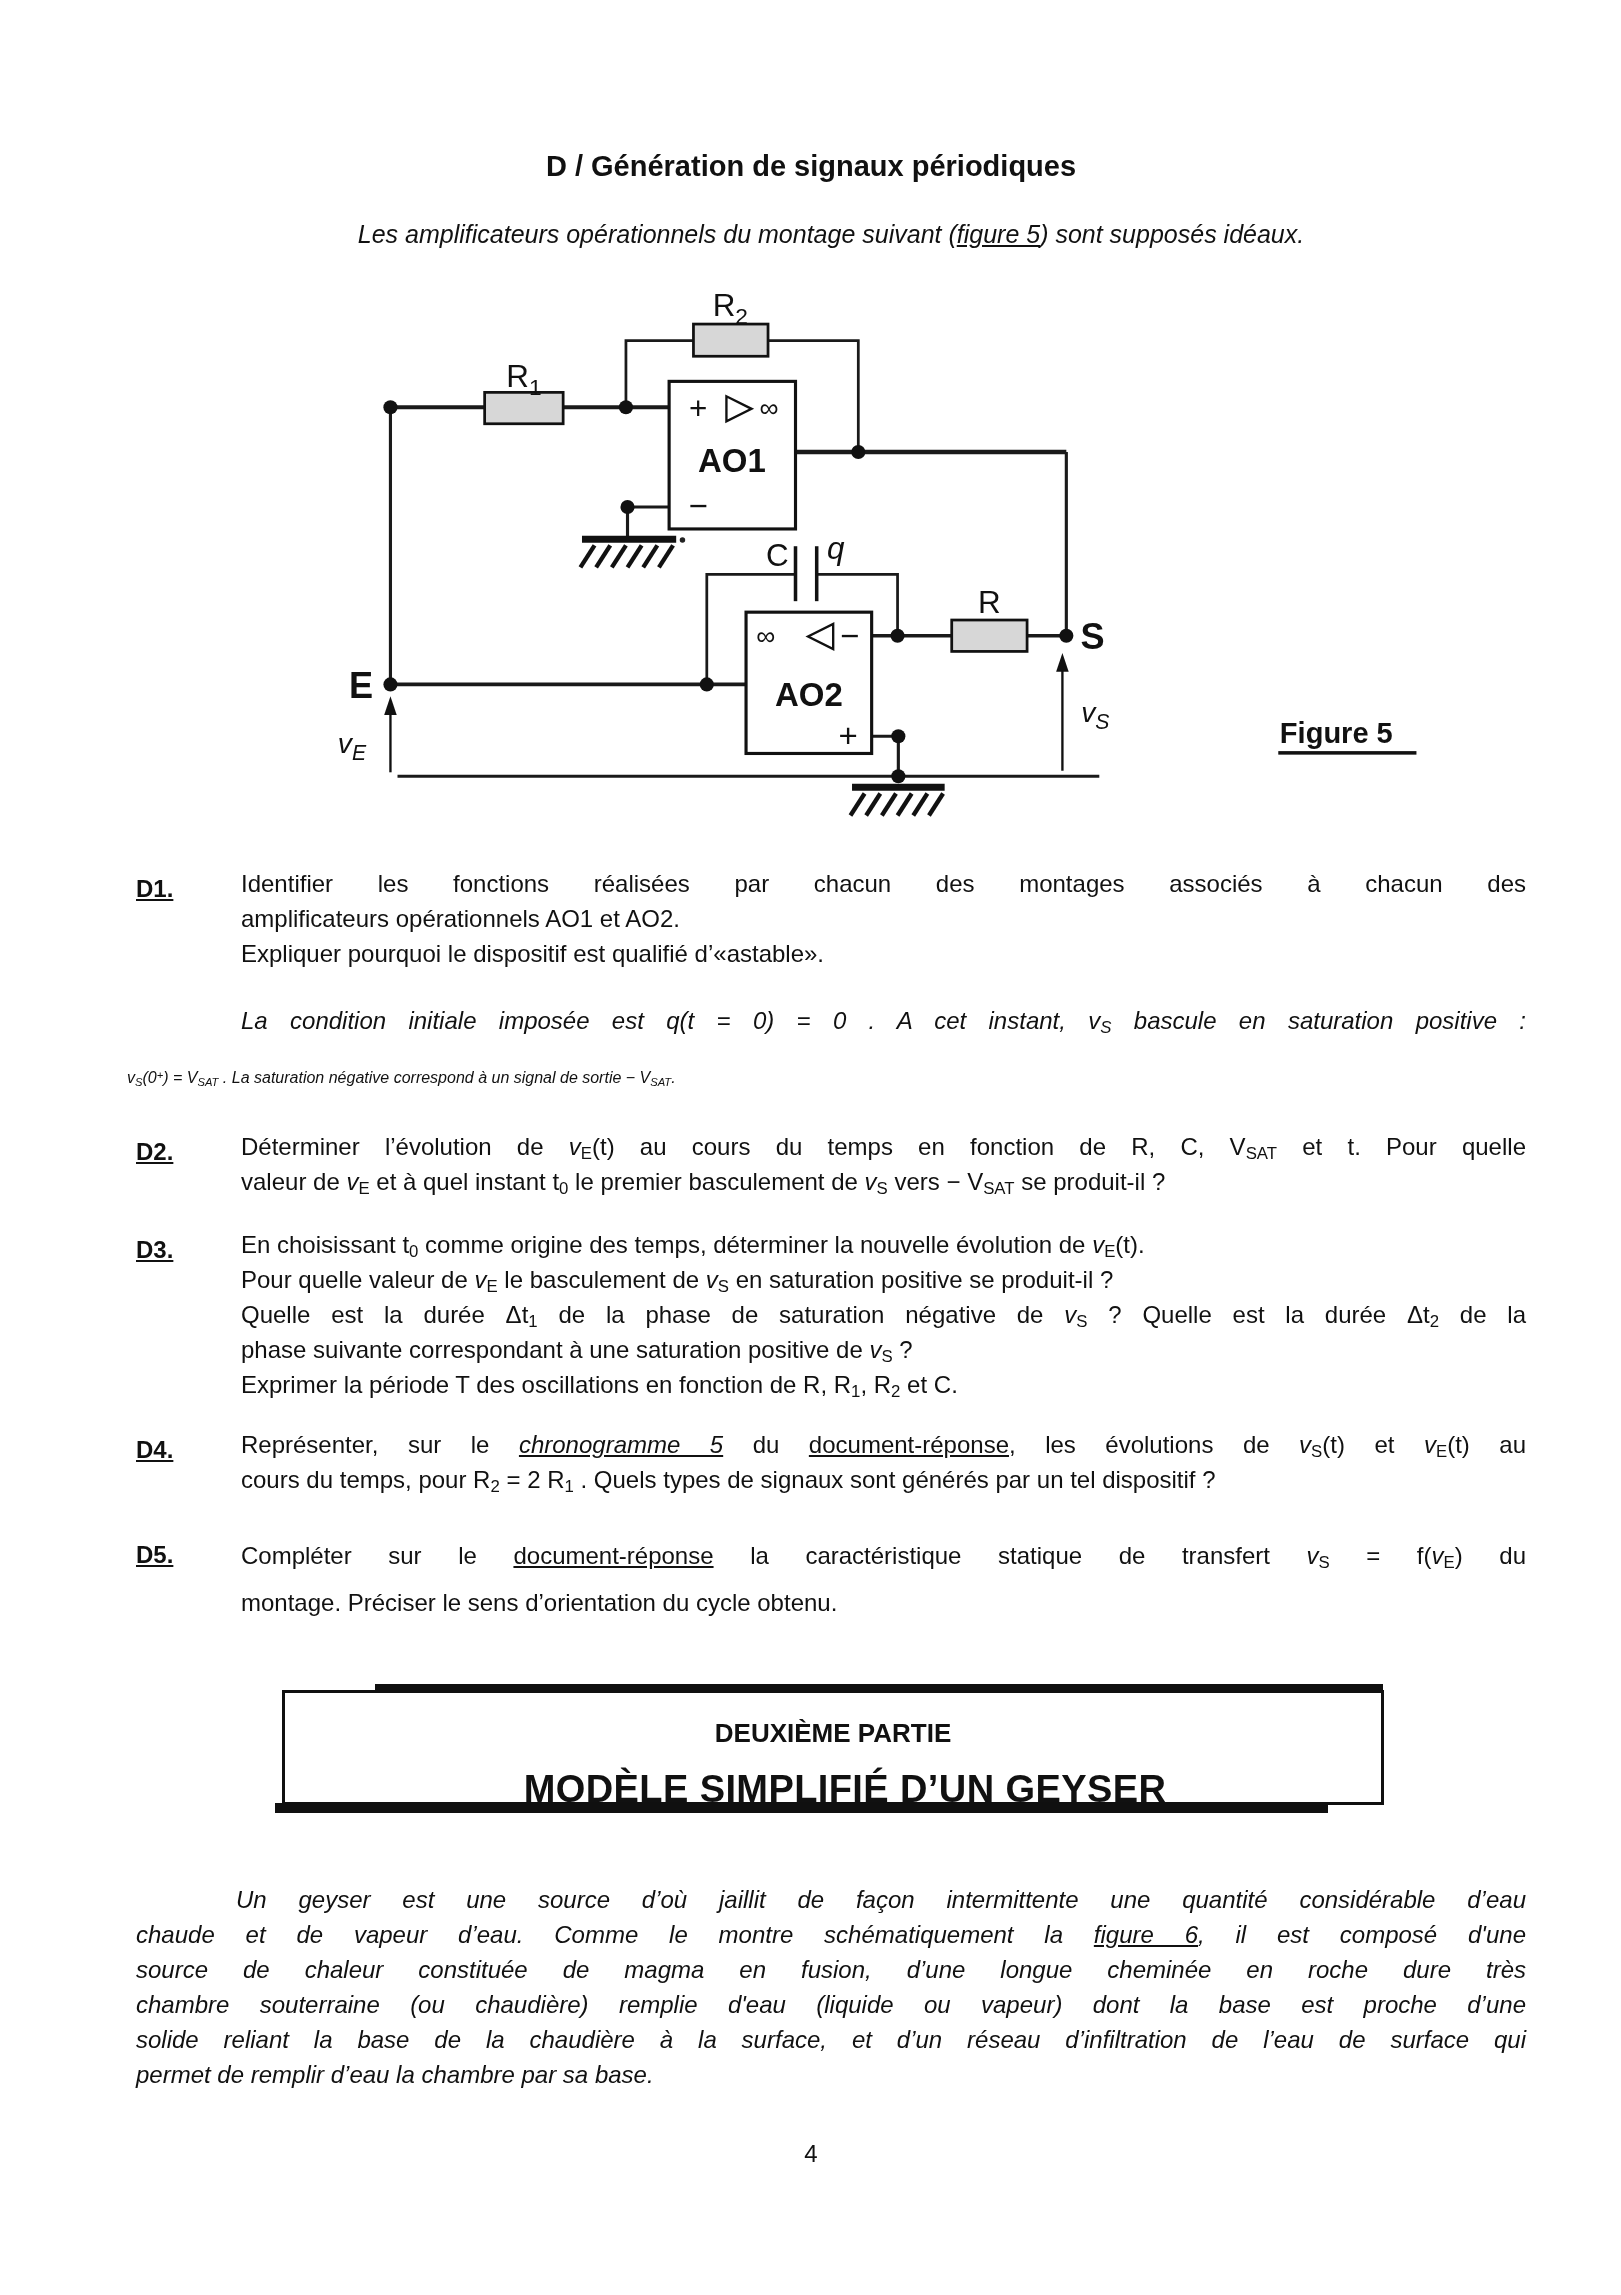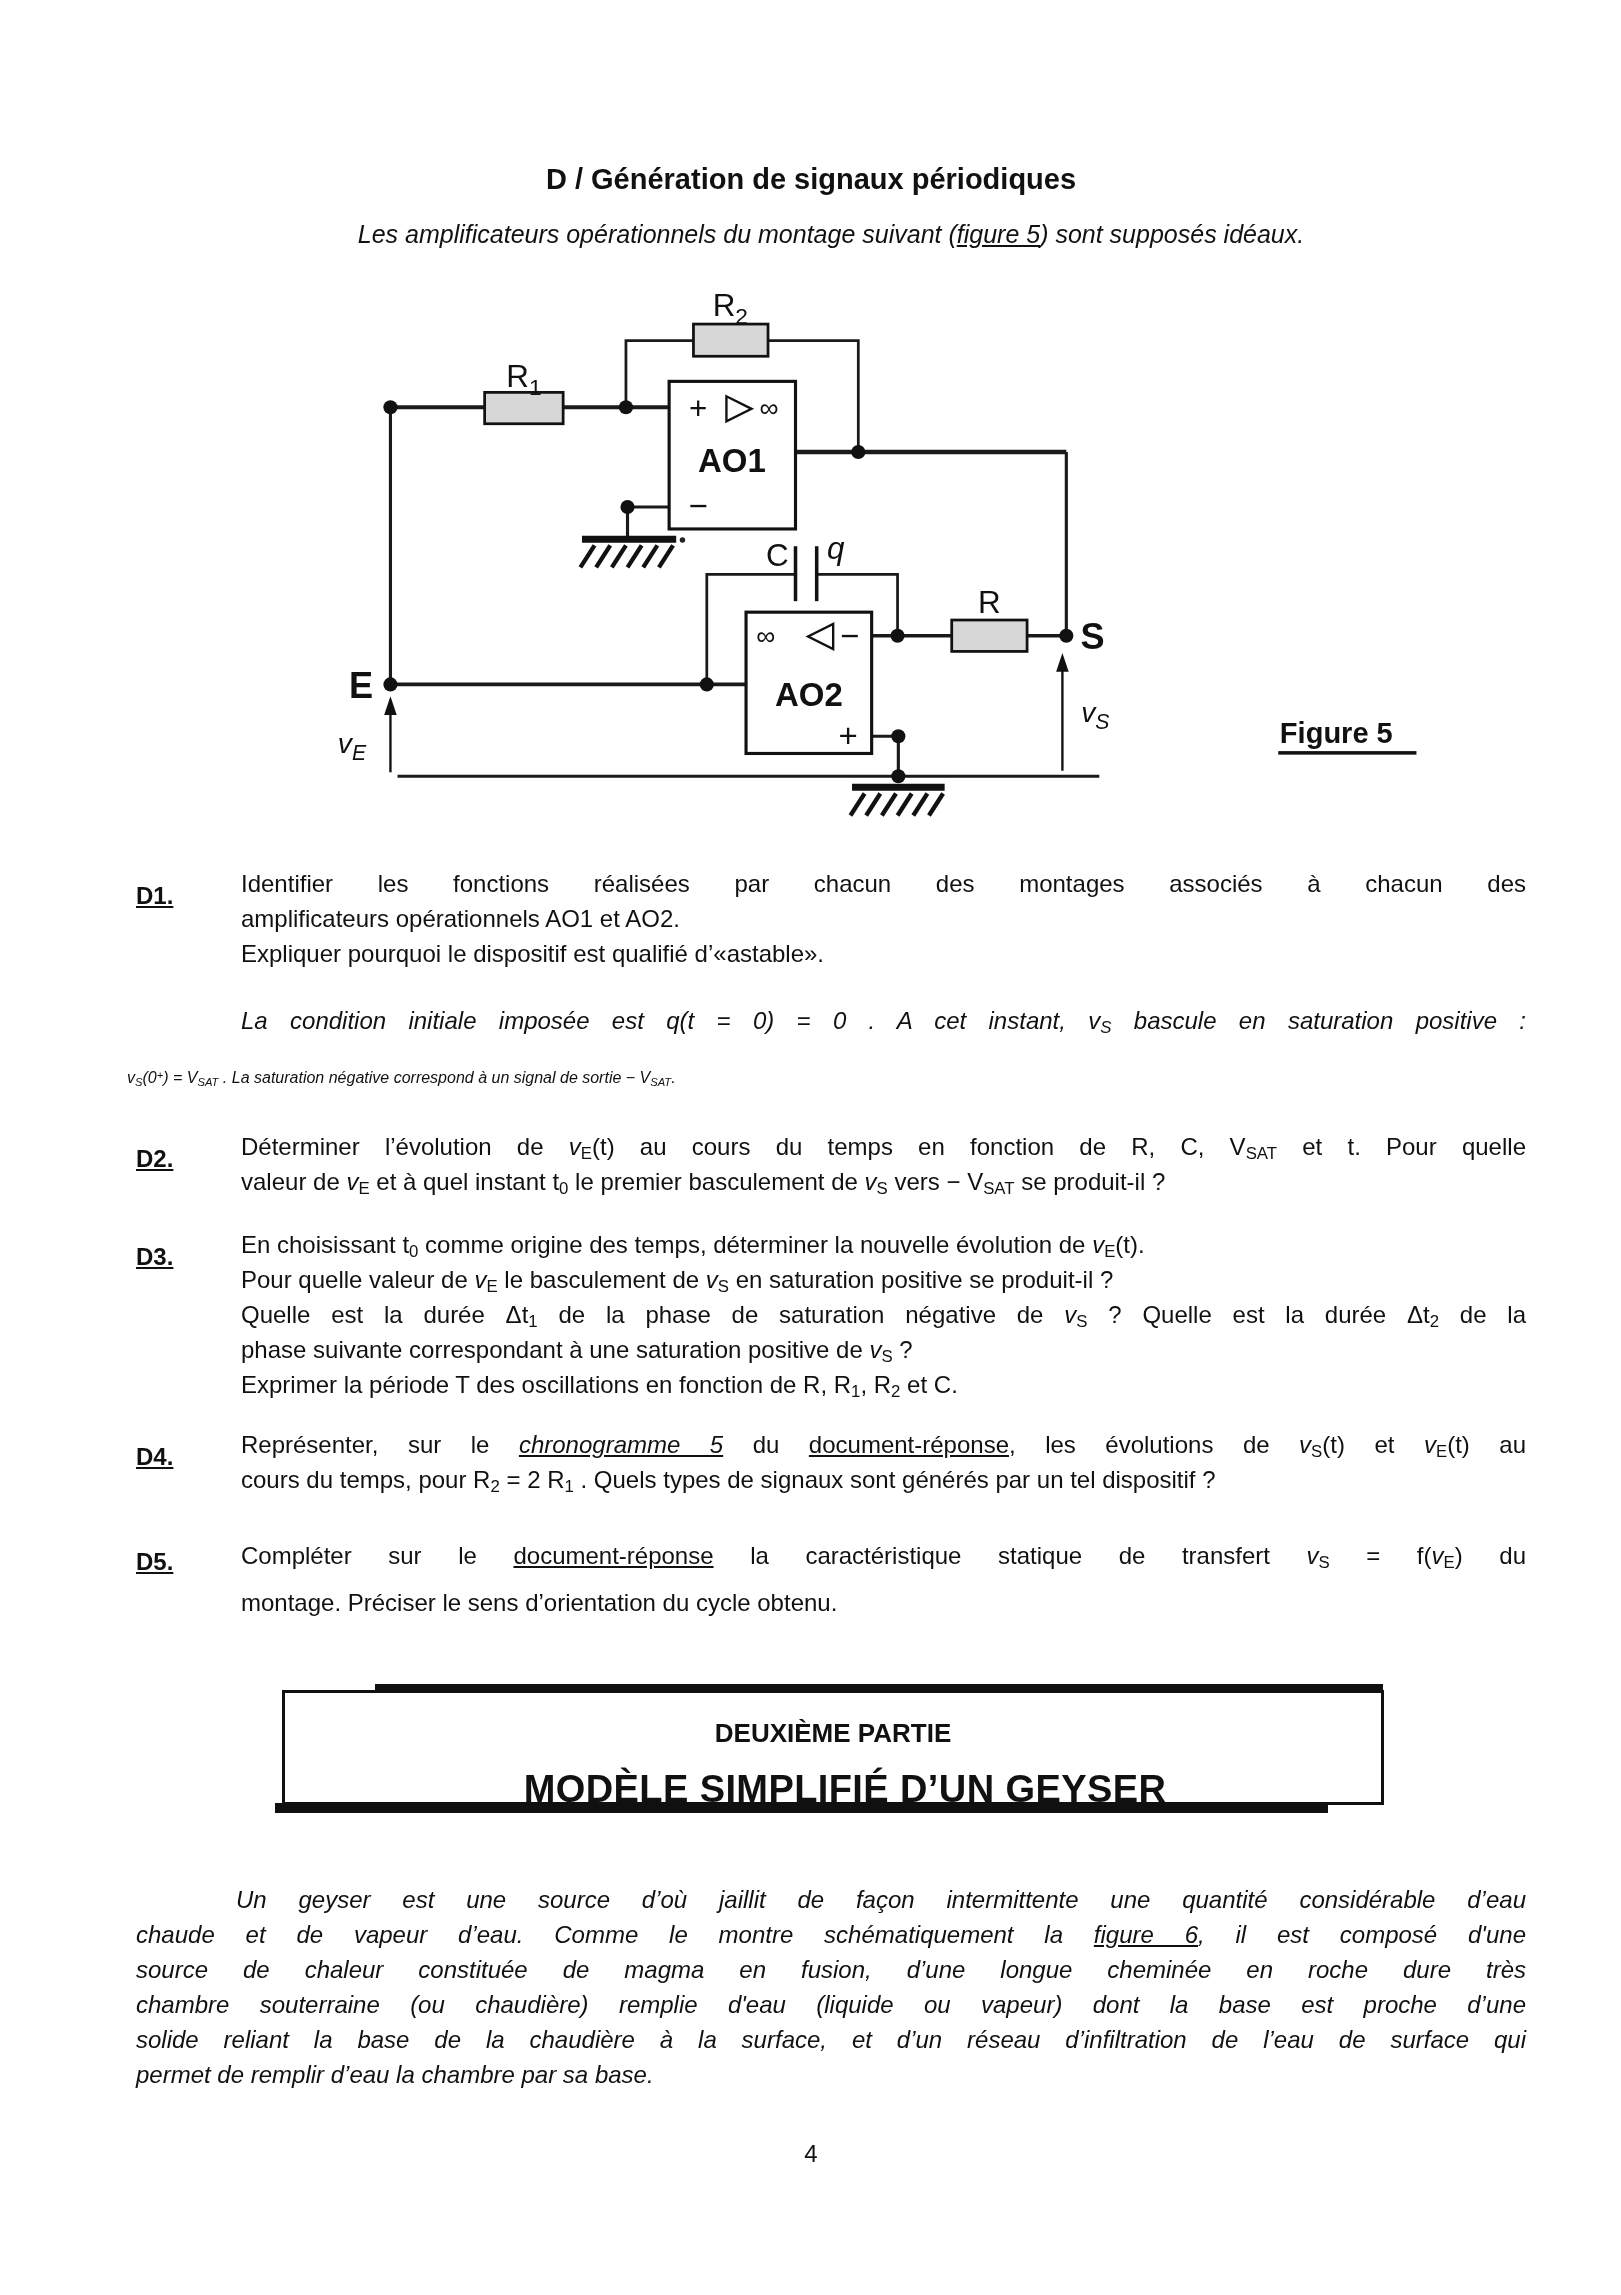--- a/index.html
+++ b/index.html
@@ -1,22 +1,22 @@
 <!DOCTYPE html>
 <html style="font-size:12.6px"><head>
 <meta charset="utf-8">
 <style>
   html,body{margin:0;padding:0;background:#ffffff;}
   body{width:1622px;height:2295px;position:relative;font-family:"Liberation Sans",sans-serif;color:#111;}
   .abs{position:absolute;}
-  .title{top:149px;left:0;width:1622px;text-align:center;font-weight:bold;font-size:29px;line-height:35px;margin-top:13px;}
+  .title{top:149px;left:0;width:1622px;text-align:center;font-weight:bold;font-size:29px;line-height:35px;}
   .intro{top:217px;left:0;width:1622px;text-align:center;font-style:italic;font-size:25px;line-height:35px;padding-left:20px;}
   .fig-svg{left:330px;top:283px;width:1099px;height:550px;}
   .q{left:136px;width:1390px;font-size:24px;line-height:35px;}
-  .q .qlabel{position:absolute;left:0;top:12px;font-weight:bold;text-decoration:underline;}
+  .q .qlabel{position:absolute;left:0;top:5px;font-weight:bold;text-decoration:underline;}
   .q .qbody{margin-left:105px;}
   .q5{line-height:47px;}
   .jl{display:block;text-align:justify;text-align-last:justify;}
   .ln{display:block;}
   .note1{left:241px;top:1003px;width:1285px;font-style:italic;font-size:24px;line-height:35px;text-align:justify;text-align-last:justify;}
   .note2{left:127px;top:1060px;width:1397px;font-style:italic;font-size:16px;line-height:35px;}
   sub{font-size:0.70em;vertical-align:baseline;position:relative;top:0.24em;line-height:0;}
   sup{font-size:0.70em;vertical-align:baseline;position:relative;top:-0.35em;line-height:0;}
   .part2box{left:282px;top:1690px;width:1096px;height:109px;border:3.1px solid #101010;background:#fff;}
   .part2box::before{content:"";position:absolute;left:90px;right:-2.4px;top:-8.6px;height:8.6px;background:#101010;}

